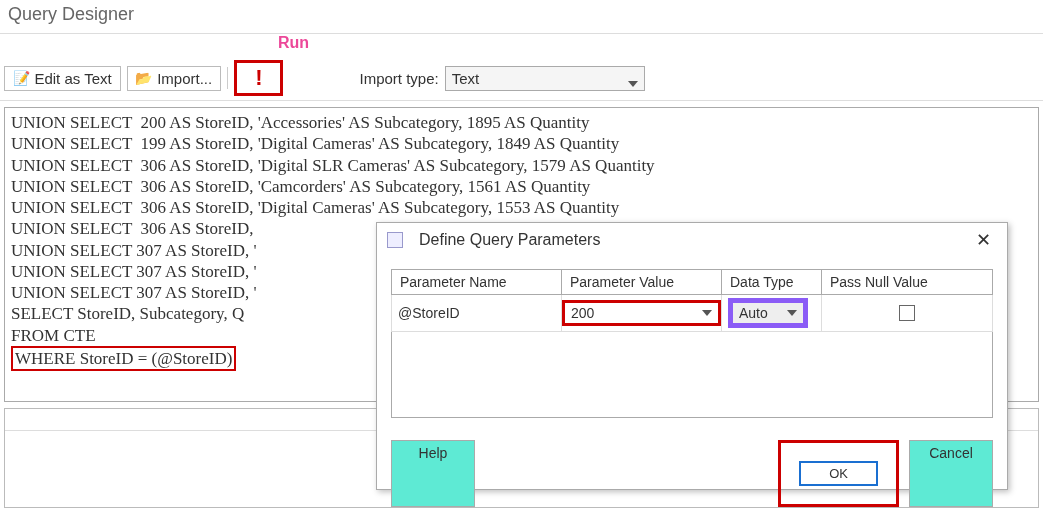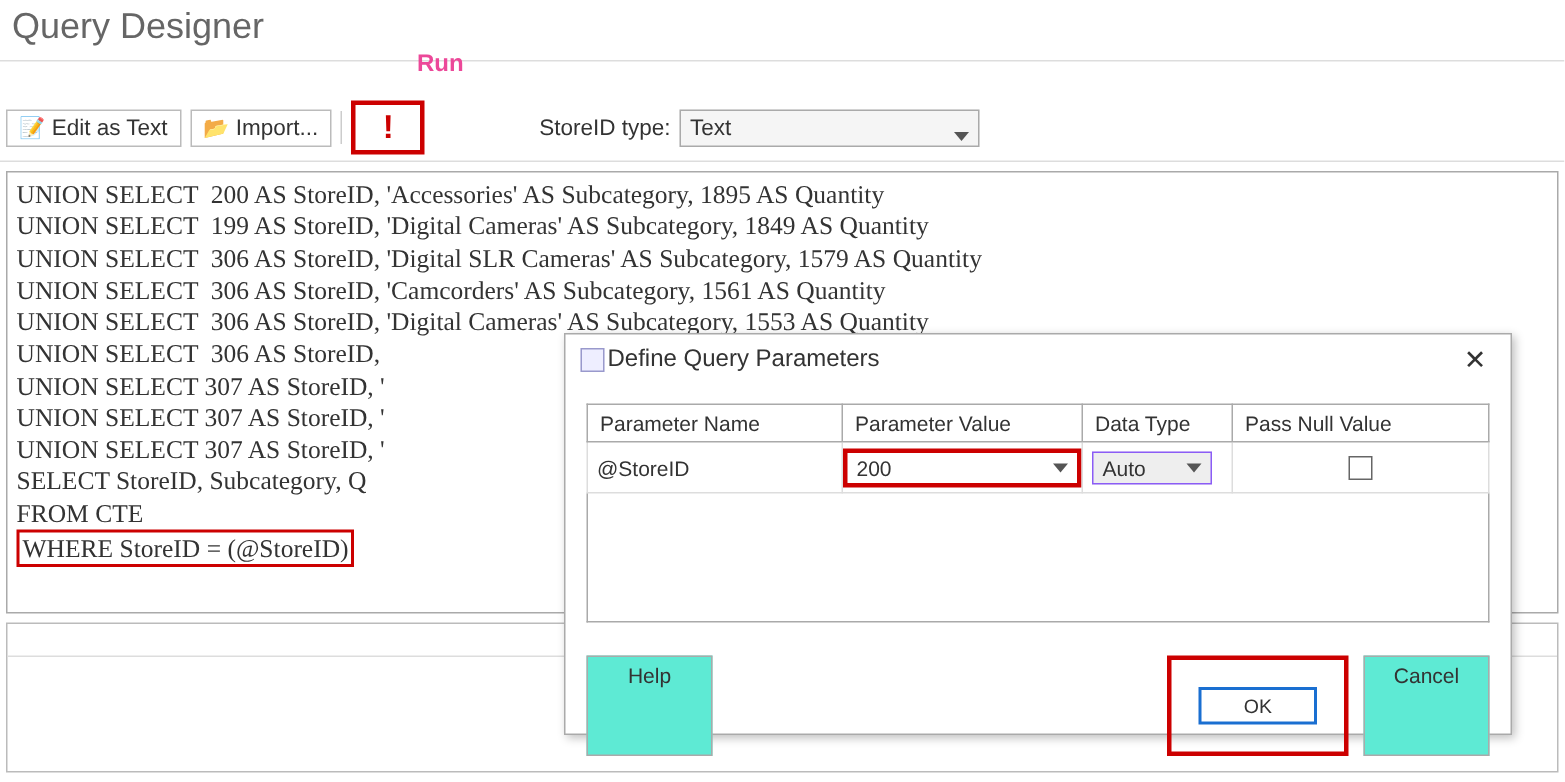--- a/index.html
+++ b/index.html
@@ -10,21 +10,21 @@
     color: #333;
     background: #fff;
     width: 1043px;
     height: 521px;
     overflow: hidden;
     position: relative;
   }
   .title-bar {
     padding: 4px 8px 8px 8px;
     color: #666;
-    font-size: 24px;
+    font-size: 18px;
     border-bottom: 1px solid #ddd;
   }
   .run-annot {
     position: absolute;
     top: 34px;
     left: 278px;
     color: #ec4899;
     font-weight: bold;
     font-size: 16px;
   }
@@ -116,21 +116,21 @@
   .dlg-title {
     display: flex;
     align-items: center;
     justify-content: space-between;
     padding: 6px 10px;
     font-size: 16px;
   }
   .dlg-title-left {
     display: flex;
     align-items: center;
-    gap: 2px;
+    gap: 16px;
   }
   .dlg-icon {
     width: 16px; height: 16px; background:#eef; border:1px solid #99c;
   }
   .dlg-close {
     font-size: 18px;
     cursor: pointer;
     padding: 0 6px;
   }
   .dlg-body {
@@ -165,21 +165,21 @@
     align-items: center;
     padding: 2px 6px;
     background: #fff;
   }
   .pval-inner .combo-caret { color:#666; }
   .dtype-inner {
     display: flex;
     align-items: center;
     justify-content: space-between;
     background: #eee;
-    border: 1px solid #8b5cf6;
+    border: 5px solid #8b5cf6;
     padding: 2px 6px;
     width: 80px;
   }
   .chk {
     width: 16px; height: 16px; border:1px solid #666; margin: auto; display:block;
   }
   .param-body-space {
     height: 86px;
     border: 1px solid #aaa;
     border-top: none;
@@ -229,21 +229,21 @@
     <span>Edit as Text</span>
   </div>
   <div class="tb-btn">
     <span class="icon-glyph">📂</span>
     <span>Import...</span>
   </div>
   <div class="tb-sep"></div>
   <div class="run-btn">
     <span>!</span>
   </div>
-  <div class="cmd-label">StoreID type:</div>
+  <div class="cmd-label">Import type:</div>
   <div class="cmd-select">
     <span>Text</span>
     <span class="caret"></span>
   </div>
 </div>
 
 <div class="query-box"><span>UNION SELECT  200 AS StoreID, 'Accessories' AS Subcategory, 1895 AS Quantity</span>
 <span>UNION SELECT  199 AS StoreID, 'Digital Cameras' AS Subcategory, 1849 AS Quantity</span>
 <span>UNION SELECT  306 AS StoreID, 'Digital SLR Cameras' AS Subcategory, 1579 AS Quantity</span>
 <span>UNION SELECT  306 AS StoreID, 'Camcorders' AS Subcategory, 1561 AS Quantity</span>

